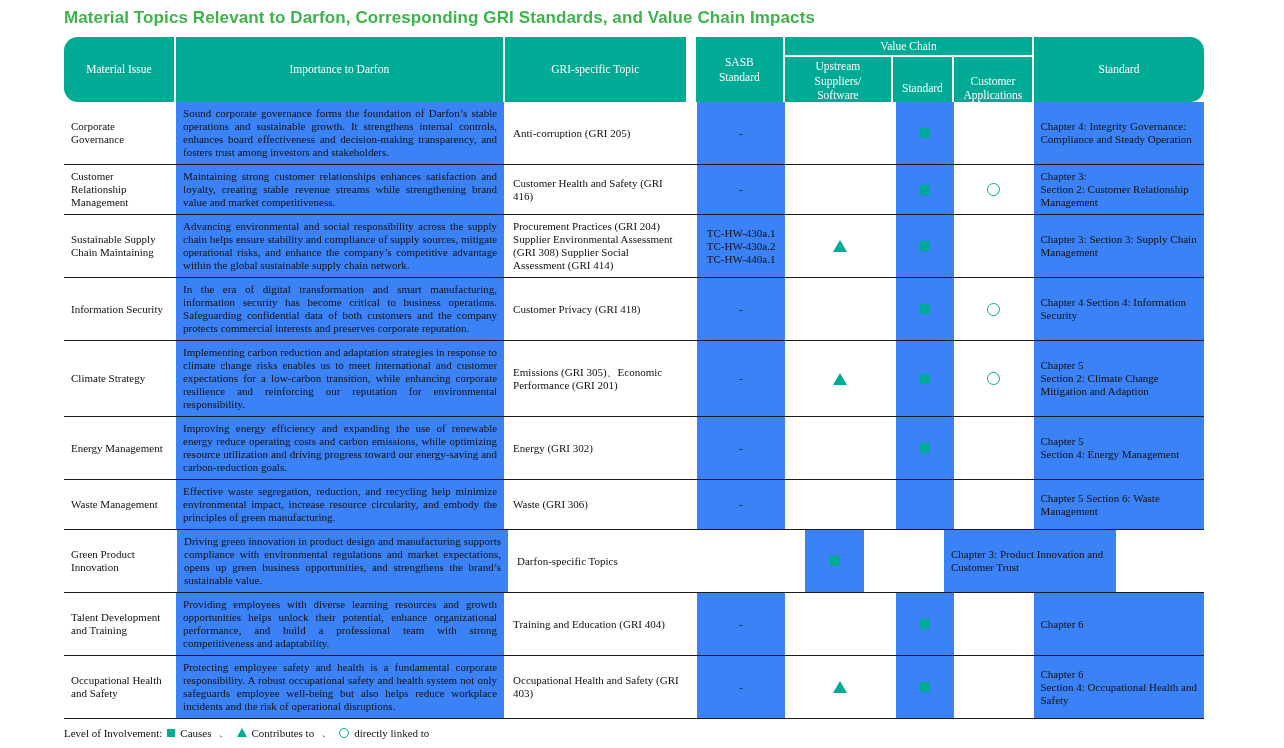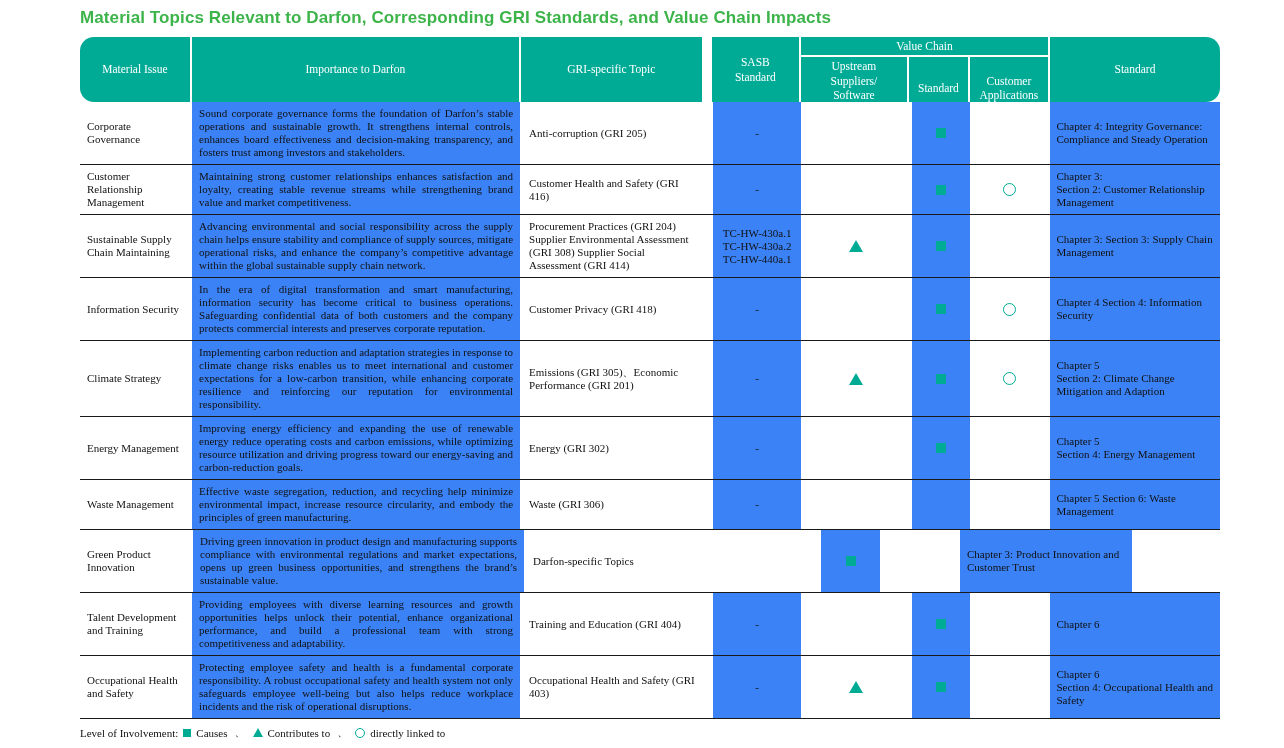--- a/index.html
+++ b/index.html
@@ -1,19 +1,19 @@
 <!DOCTYPE html>
 <html><head>
 <meta charset="utf-8">
 <style>
   * { margin:0; padding:0; box-sizing:border-box; }
   html,body { background:#ffffff; width:1284px; height:748px; overflow:hidden; }
   body { font-family:"Liberation Serif", serif; color:#111; }
 
-  .page { position:absolute; left:80px; top:8px; width:1140px; }
+  .page { position:absolute; left:64px; top:8px; width:1140px; }
 
   .page-title {
     font-family:"Liberation Sans", sans-serif;
     font-weight:bold; font-size:17px; color:#3CB44A;
     margin-bottom:9px; letter-spacing:0.1px;
   }
 
   .mt-table { width:1140px; }
 
   

